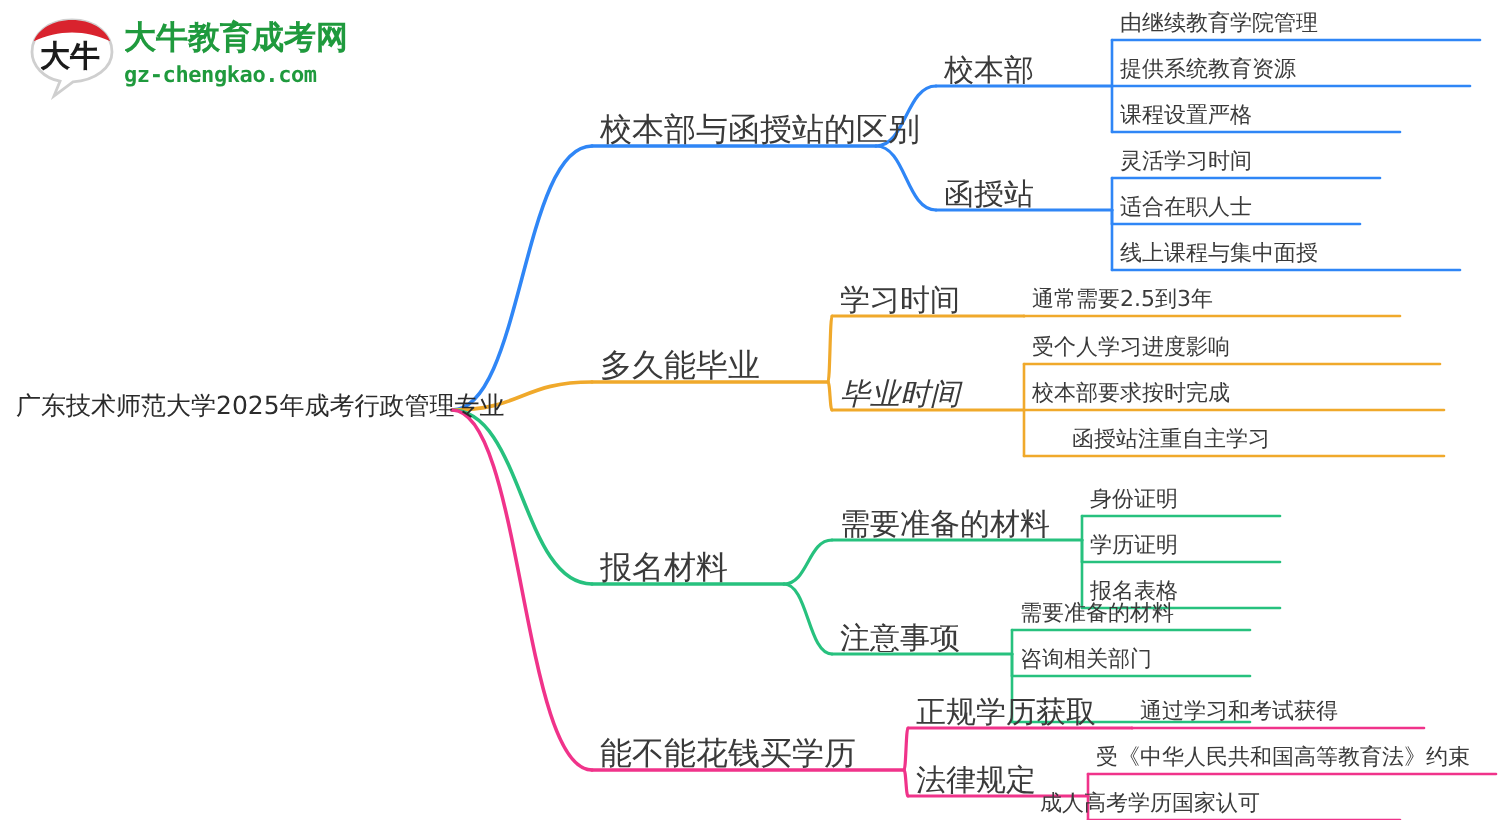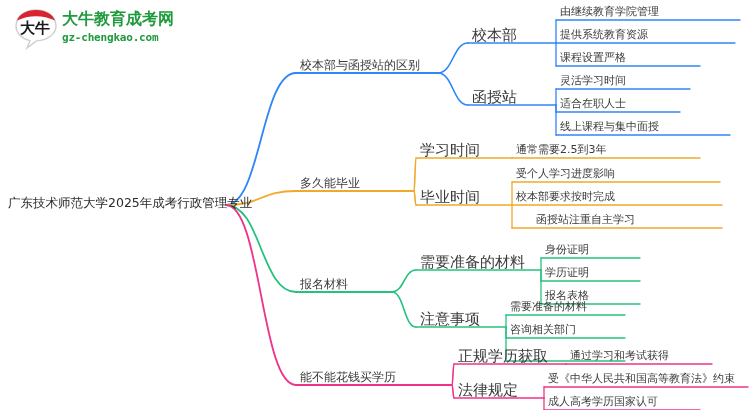--- a/index.html
+++ b/index.html
@@ -64,21 +64,21 @@
     font-family: "DejaVu Sans", "Liberation Sans", sans-serif;
     color: #3a3a3a;
     white-space: nowrap;
     line-height: 14px;
   }
   .node.root {
     font-size: 12.5px;
     color: #2b2b2b;
   }
   .node.branch {
-    font-size: 12px;
+    font-size: 16px;
   }
   .node.sub {
     font-size: 15px;
   }
   .node.leaf {
     font-size: 11px;
   }
 </style>
 </head>
 <body>
@@ -169,33 +169,33 @@
   <div class="node leaf" style="left:560px; top:28px;">提供系统教育资源</div>
   <div class="node leaf" style="left:560px; top:51px;">课程设置严格</div>
   <div class="node sub" style="left:472px; top:90px;">函授站</div>
   <div class="node leaf" style="left:560px; top:74px;">灵活学习时间</div>
   <div class="node leaf" style="left:560px; top:97px;">适合在职人士</div>
   <div class="node leaf" style="left:560px; top:120px;">线上课程与集中面授</div>
 
   <div class="node branch" style="left:300px; top:176px;">多久能毕业</div>
   <div class="node sub" style="left:420px; top:143px;">学习时间</div>
   <div class="node leaf" style="left:516px; top:143px;">通常需要2.5到3年</div>
-  <div class="node sub" style="left:420px; top:190px;">毕业时间</div>
+  <div class="node sub" style="left:420px; top:190px;font-style:italic;">毕业时间</div>
   <div class="node leaf" style="left:516px; top:167px;">受个人学习进度影响</div>
   <div class="node leaf" style="left:516px; top:190px;">校本部要求按时完成</div>
   <div class="node leaf" style="left:516px; top:213px;padding-left:20px;">函授站注重自主学习</div>
 
   <div class="node branch" style="left:300px; top:277px;">报名材料</div>
   <div class="node sub" style="left:420px; top:255px;">需要准备的材料</div>
   <div class="node leaf" style="left:545px; top:243px;">身份证明</div>
   <div class="node leaf" style="left:545px; top:266px;">学历证明</div>
   <div class="node leaf" style="left:545px; top:289px;">报名表格</div>
   <div class="node sub" style="left:420px; top:312px;">注意事项</div>
   <div class="node leaf" style="left:510px; top:300px;">需要准备的材料</div>
   <div class="node leaf" style="left:510px; top:323px;">咨询相关部门</div>
 
   <div class="node branch" style="left:300px; top:370px;">能不能花钱买学历</div>
   <div class="node sub" style="left:458px; top:349px;">正规学历获取</div>
   <div class="node leaf" style="left:570px; top:349px;">通过学习和考试获得</div>
   <div class="node sub" style="left:458px; top:383px;">法律规定</div>
   <div class="node leaf" style="left:548px; top:372px;">受《中华人民共和国高等教育法》约束</div>
-  <div class="node leaf" style="left:548px; top:395px;">成人高考学历国家认可</div>
+  <div class="node leaf" style="left:520px; top:395px;">成人高考学历国家认可</div>
 </div>
 
 </body></html>

